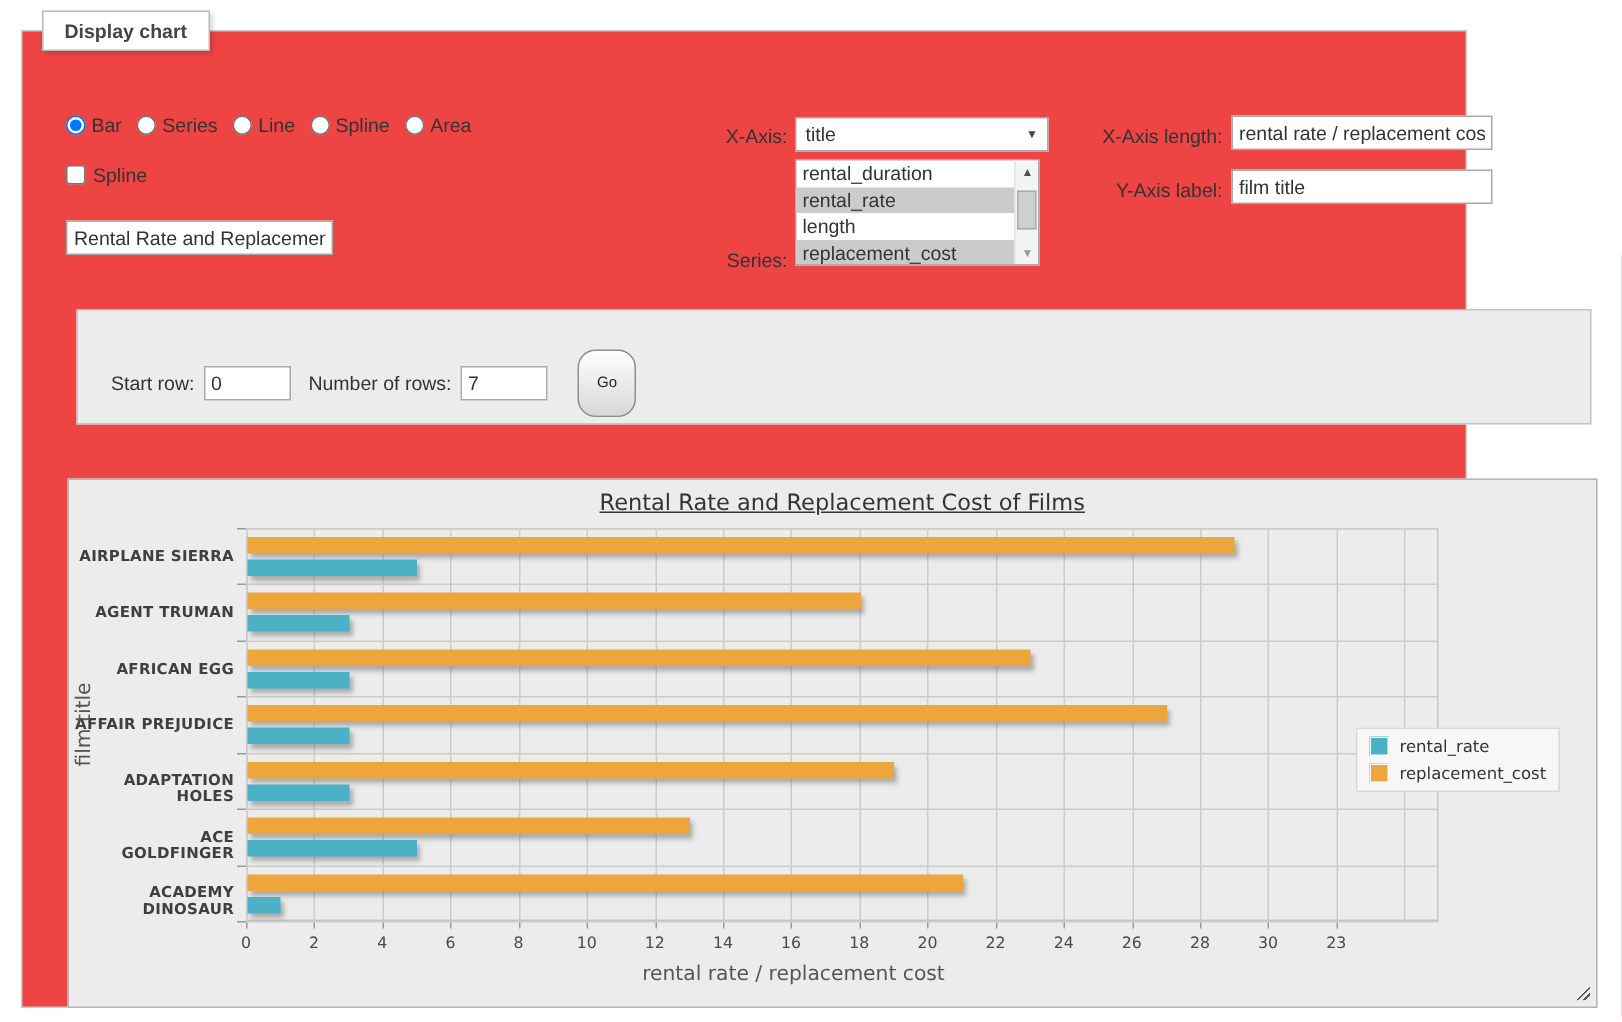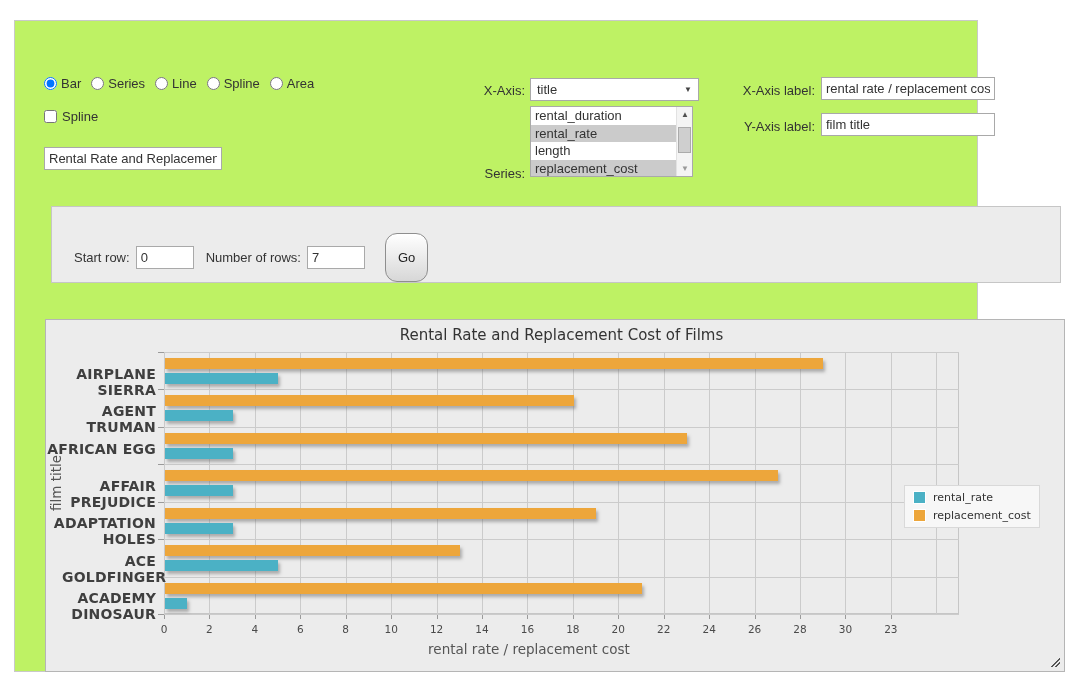--- a/index.html
+++ b/index.html
@@ -3,21 +3,21 @@
 <meta charset="utf-8">
 <style>
   * { box-sizing: border-box; margin: 0; padding: 0; }
   html,body { background:#fff; }
   .page {
     position: relative; width: 1081px; height: 681px; background:#fff;
     font-family: "Liberation Sans", sans-serif; color:#333; overflow:hidden;
   }
   .fieldset {
     position:absolute; left:14px; top:20px; width:964px; height:652px;
-    border:1px solid #c9c9c9; background:#bef264;
+    border:1px solid #c9c9c9; background:#ef4444;
   }
   .fieldset-legend {
     position:absolute; left:28px; top:7px; background:#fff;
     border:1px solid #b9b9b9; padding:5px 14px; font-size:13px; font-weight:bold;
     color:#444; box-shadow:2px 2px 3px rgba(0,0,0,0.15); z-index:5;
   }
   .lbl { font-size:13px; color:#333; }
   .abs { position:absolute; }
   .radio-row { position:absolute; left:29px; top:55px; display:flex; align-items:center; gap:10px; }
   .radio-item { display:flex; align-items:center; gap:4px; font-size:13px; }
@@ -50,33 +50,33 @@
   .lb-thumb { position:absolute; left:1px; top:20px; width:13px; height:26px;
     background:#cfcfcf; border:1px solid #ababab; }
   .panel {
     position:absolute; background:#ececec; border:1px solid #c6c6c6;
   }
   .rows-panel { left:36px; top:185px; width:1010px; height:77px; }
   .rows-inner { position:absolute; left:22px; top:26px; display:flex; align-items:center; }
   .rows-inner .gap6 { width:6px; } .rows-inner .gap12 { width:12px; } .rows-inner .gap20 { width:20px; }
   .num-input { width:58px; }
   .go-btn {
-    font-family:"Liberation Sans",sans-serif; font-size:13px; color:#222;
+    font-family:"Liberation Sans",sans-serif; font-size:10px; color:#222;
     padding:16px 12px; border:1px solid #8e8e8e; border-radius:12px;
     background:linear-gradient(#ffffff,#d7d7d7); cursor:pointer;
   }
   
   .chart-panel { left:30px; top:298px; width:1020px; height:353px; border-color:#b5b5b5;
     font-family:"DejaVu Sans", sans-serif; }
   .chart-title { position:absolute; top:6px; text-align:center; font-size:15px; color:#333; }
   .plot { position:absolute; border:1px solid #c6c6c6; }
   .gridline-v { position:absolute; width:1px; background:#cbcbcb; }
   .gridline-h { position:absolute; height:1px; background:#cbcbcb; }
   .bar { position:absolute; height:11px; box-shadow:2px 3px 3px rgba(110,110,110,0.5); }
-  .cat-label { position:absolute; text-align:right; font-size:14px; font-weight:600;
+  .cat-label { position:absolute; text-align:right; font-size:10px; font-weight:600;
     color:#3f3f3f; letter-spacing:0.2px; }
   .cat-tick { position:absolute; height:1px; background:#9a9a9a; }
   .x-tick { position:absolute; width:1px; height:5px; background:#9a9a9a; }
   .x-tick-label { position:absolute; width:30px; text-align:center; font-size:10.5px; color:#4a4a4a; }
   .x-axis-title { position:absolute; text-align:center; font-size:13.5px; color:#555; }
   .y-axis-title { position:absolute; width:100px; text-align:center; font-size:13.5px; color:#555;
     transform:rotate(-90deg); }
   .chart-legend { position:absolute; background:#f7f7f7; border:1px solid #d9d9d9;
     padding:5px 8px; display:flex; flex-direction:column; gap:5px; }
   .legend-item { display:flex; align-items:center; gap:7px; font-size:11px; color:#333; }
@@ -132,21 +132,21 @@
         <div class="opt sel">rental_rate</div>
         <div class="opt">length</div>
         <div class="opt sel">replacement_cost</div>
         <div class="lb-scroll">
         <div class="lb-up">▲</div>
         <div class="lb-thumb"></div>
         <div class="lb-down">▼</div>
       </div>
     </div>
 
-    <div class="rt-label" style="left:700px; top:62px; width:100px;">X-Axis label:</div>
+    <div class="rt-label" style="left:700px; top:62px; width:100px;">X-Axis length:</div>
     <input class="text-input abs" style="left: 806px; top: 56px; width: 174px;" value="rental rate / replacement cost">
 
     <div class="rt-label" style="left:700px; top:98px; width:100px;">Y-Axis label:</div>
     <input class="text-input abs" style="left: 806px; top: 92px; width: 174px;" value="film title">
 
     <div class="panel rows-panel">
       <div class="rows-inner">
         <span class="lbl">Start row:</span>
         <span class="gap6"></span>
         <input class="text-input num-input" value="0" style="">
@@ -154,21 +154,21 @@
         <span class="lbl">Number of rows:</span>
         <span class="gap6"></span>
         <input class="text-input num-input" value="7" style="">
         <span class="gap20"></span>
         <button class="go-btn">Go</button>
       </div>
     </div>
 
     <div class="panel chart-panel" id="chartPanel">
       <div class="resize-handle"></div>
-    <div class="chart-title" style="left: 118px; width: 795px;">Rental Rate and Replacement Cost of Films</div>
+    <div class="chart-title" style="left: 118px; width: 795px; text-decoration: underline;">Rental Rate and Replacement Cost of Films</div>
         <div class="plot" style="left: 118px; top: 32px; width: 795px; height: 262px;"></div>
         <div class="gridline-v" style="left: 118px; top: 32px; height: 262px;"></div>
         <div class="x-tick" style="left: 118px; top: 294px;"></div>
         <div class="x-tick-label" style="left: 103px; top: 303px;">0</div>
         <div class="gridline-v" style="left: 163.429px; top: 32px; height: 262px;"></div>
         <div class="x-tick" style="left: 163.429px; top: 294px;"></div>
         <div class="x-tick-label" style="left: 148.429px; top: 303px;">2</div>
         <div class="gridline-v" style="left: 208.857px; top: 32px; height: 262px;"></div>
         <div class="x-tick" style="left: 208.857px; top: 294px;"></div>
         <div class="x-tick-label" style="left: 193.857px; top: 303px;">4</div>
@@ -260,13 +260,14 @@
             <span>rental_rate</span>
           </div>
           <div class="legend-item">
             <span class="legend-swatch" style="background: rgb(237, 166, 59);"></span>
             <span>replacement_cost</span>
           </div>
         </div>
       </div>
   </div>
 
+  <div class="fieldset-legend">Display chart</div>
 </div>
 
 </body></html>

